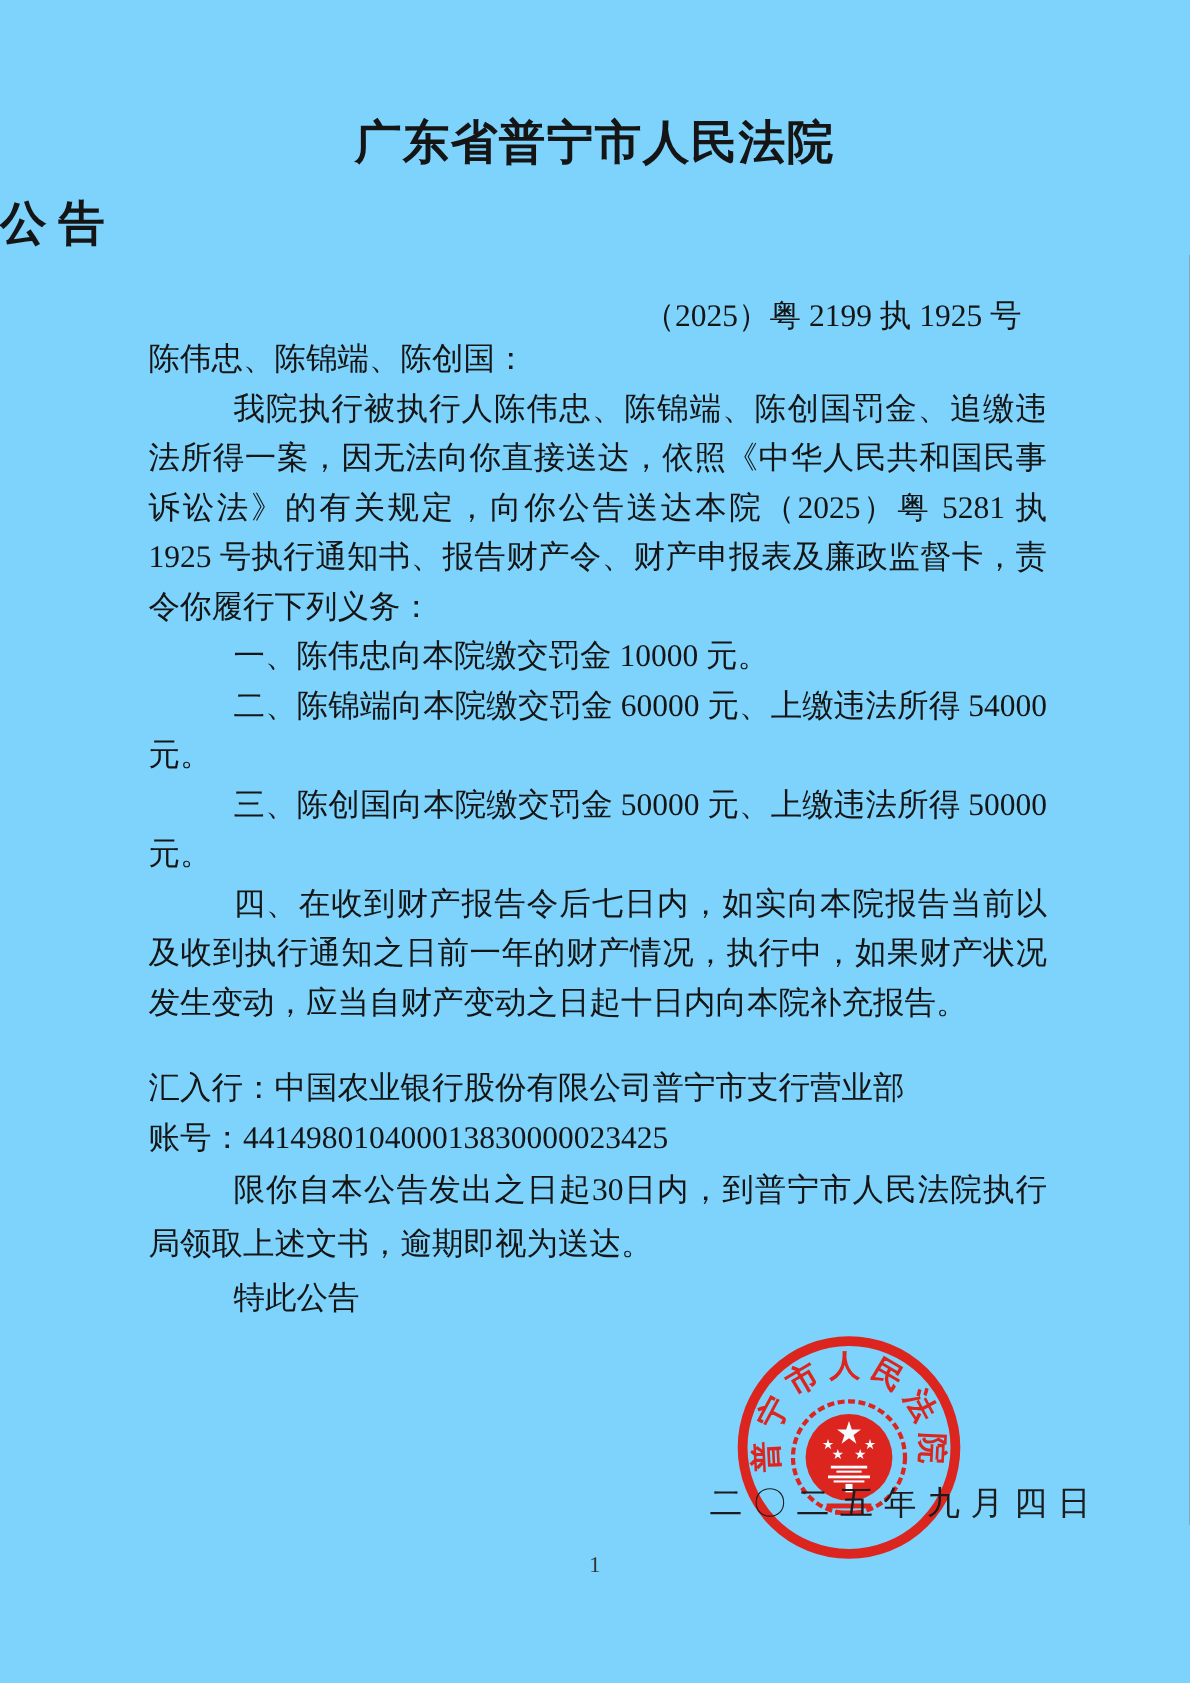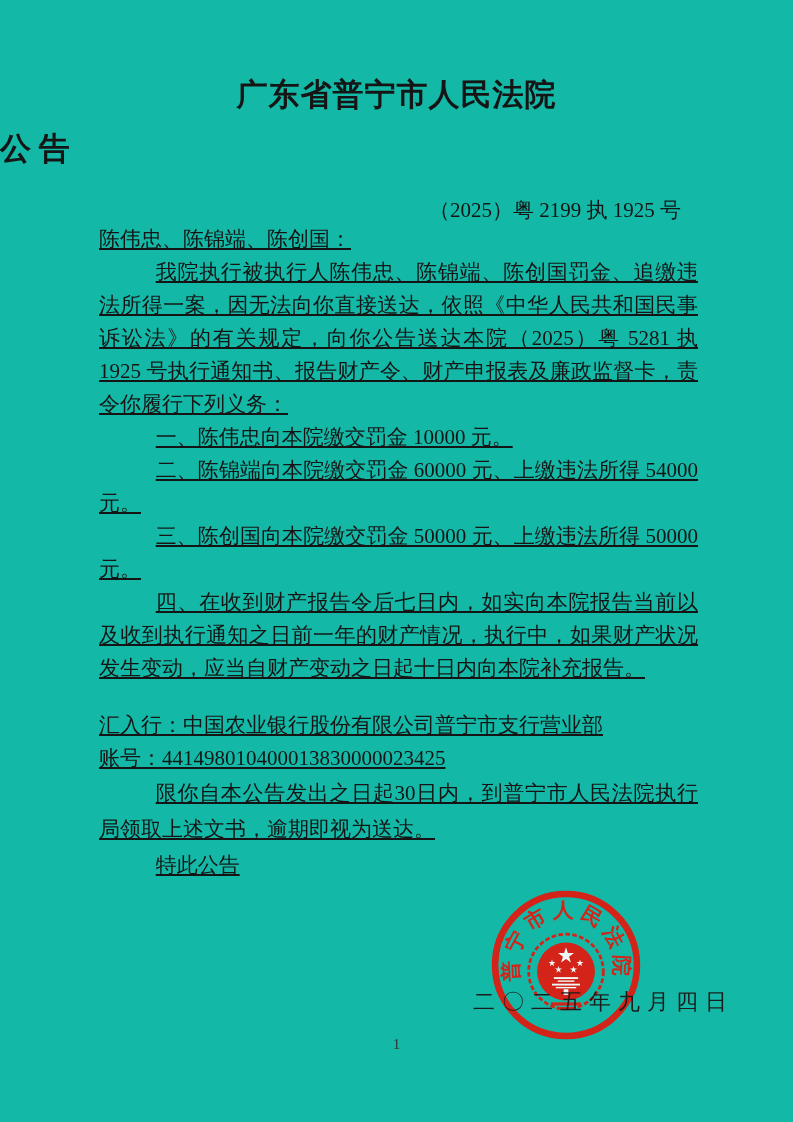--- a/index.html
+++ b/index.html
@@ -1,20 +1,20 @@
 <!DOCTYPE html>
 <html><head>
 <meta charset="utf-8">
 <style>
   html, body { margin: 0; padding: 0; background: #888; }
   .page {
     position: relative;
     width: 793px; height: 1122px;
     margin: 0 auto;
-    background: #14b8a6;
+    background: #7dd3fc;
     font-family: "Liberation Serif", "DejaVu Serif", serif;
     color: #151515;
     overflow: hidden;
   }
   .court-name {
     position: absolute; top: 74px; left: 0; right: 0;
     text-align: center;
     font-size: 31px; font-weight: bold; letter-spacing: 1px;
   }
   .notice-title {
@@ -24,21 +24,21 @@
   }
   .case-number {
     position: absolute; top: 196px; right: 112px;
     font-size: 21px;
   }
   .content {
     position: absolute; top: 223px; left: 99px; width: 599px;
     font-size: 21px; line-height: 33px;
     text-align: justify;
   }
-  .content p { margin: 0; text-decoration: underline; }
+  .content p { margin: 0; }
   .indent { text-indent: 2.7em; }
   .bank-block { margin-top: 24px; }
   .closing-para { margin-top: 24px; line-height: 36px; }
   .closing-phrase { line-height: 33px; margin-top: 2px !important; }
   .seal {
     position: absolute; left: 482px; top: 881px;
     width: 168px; height: 168px;
     z-index: 1; opacity: 0.93;
   }
   .seal text {

